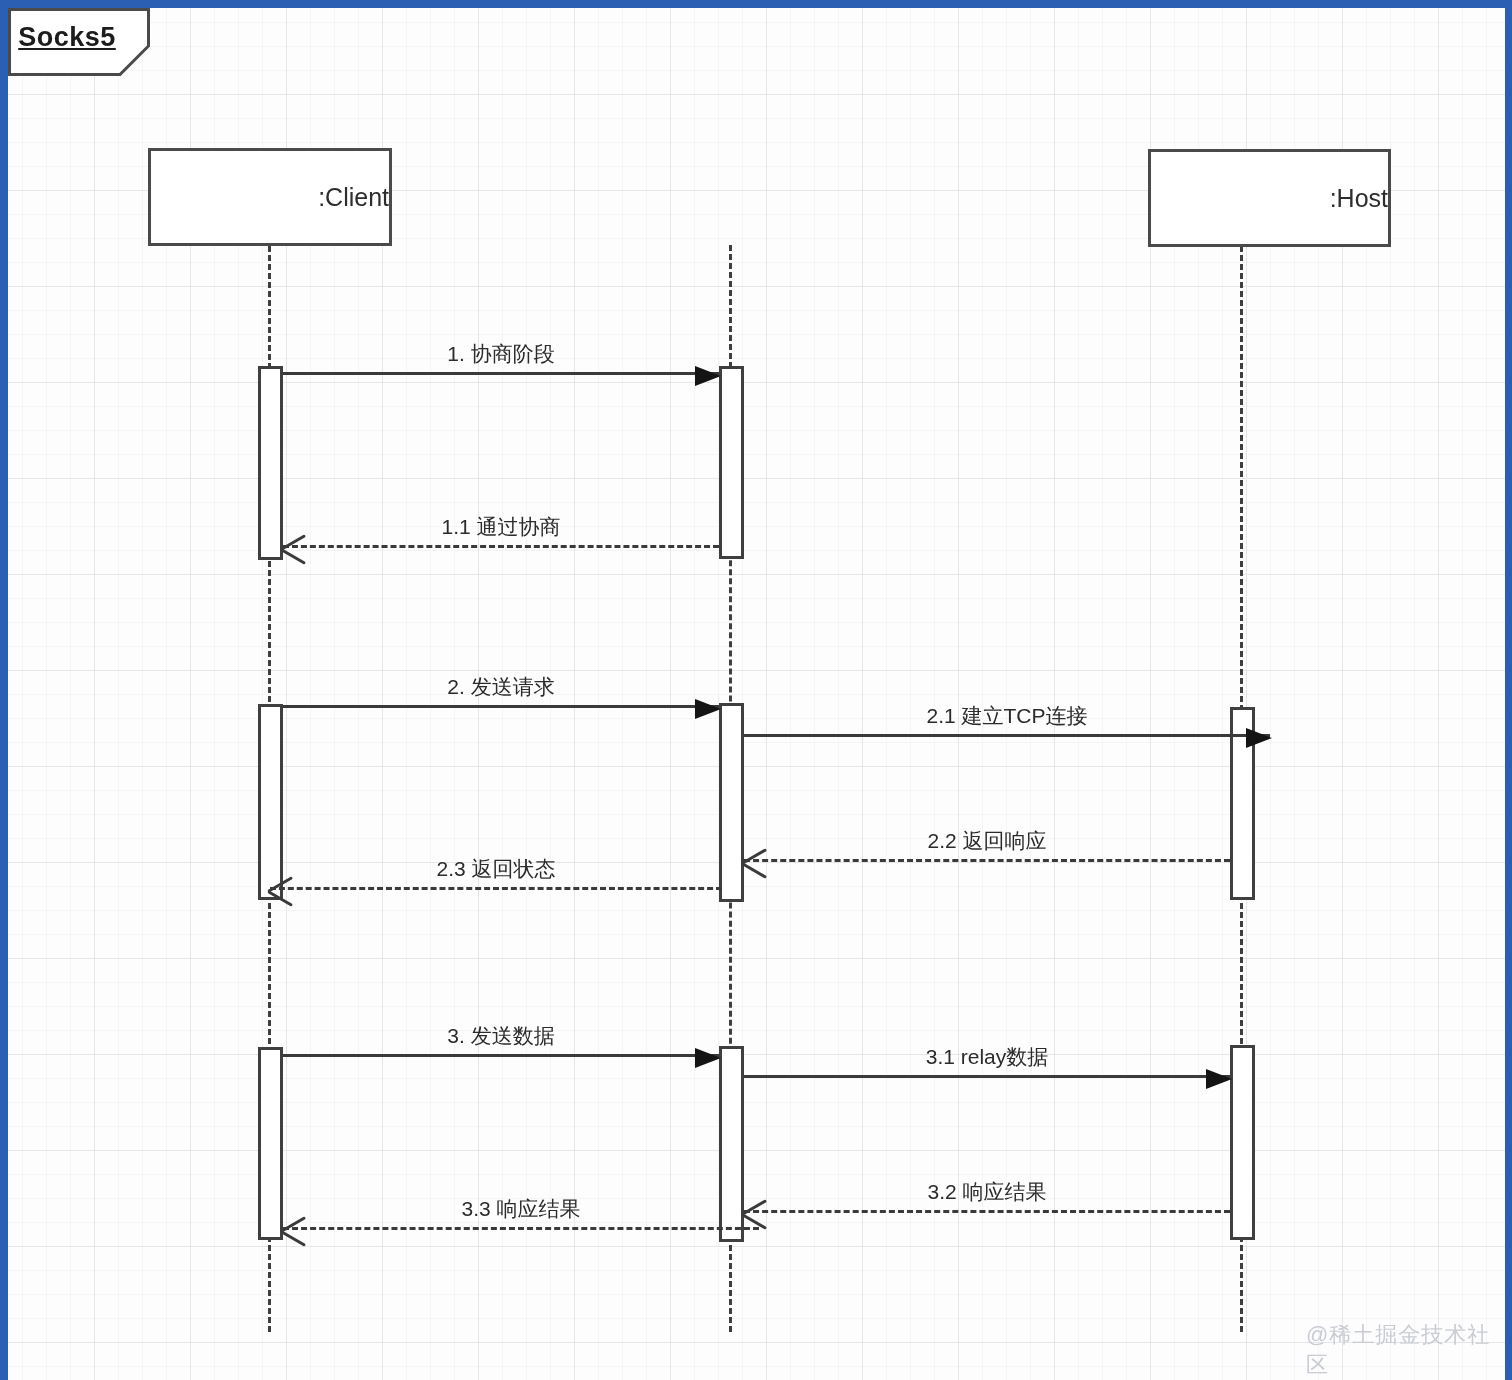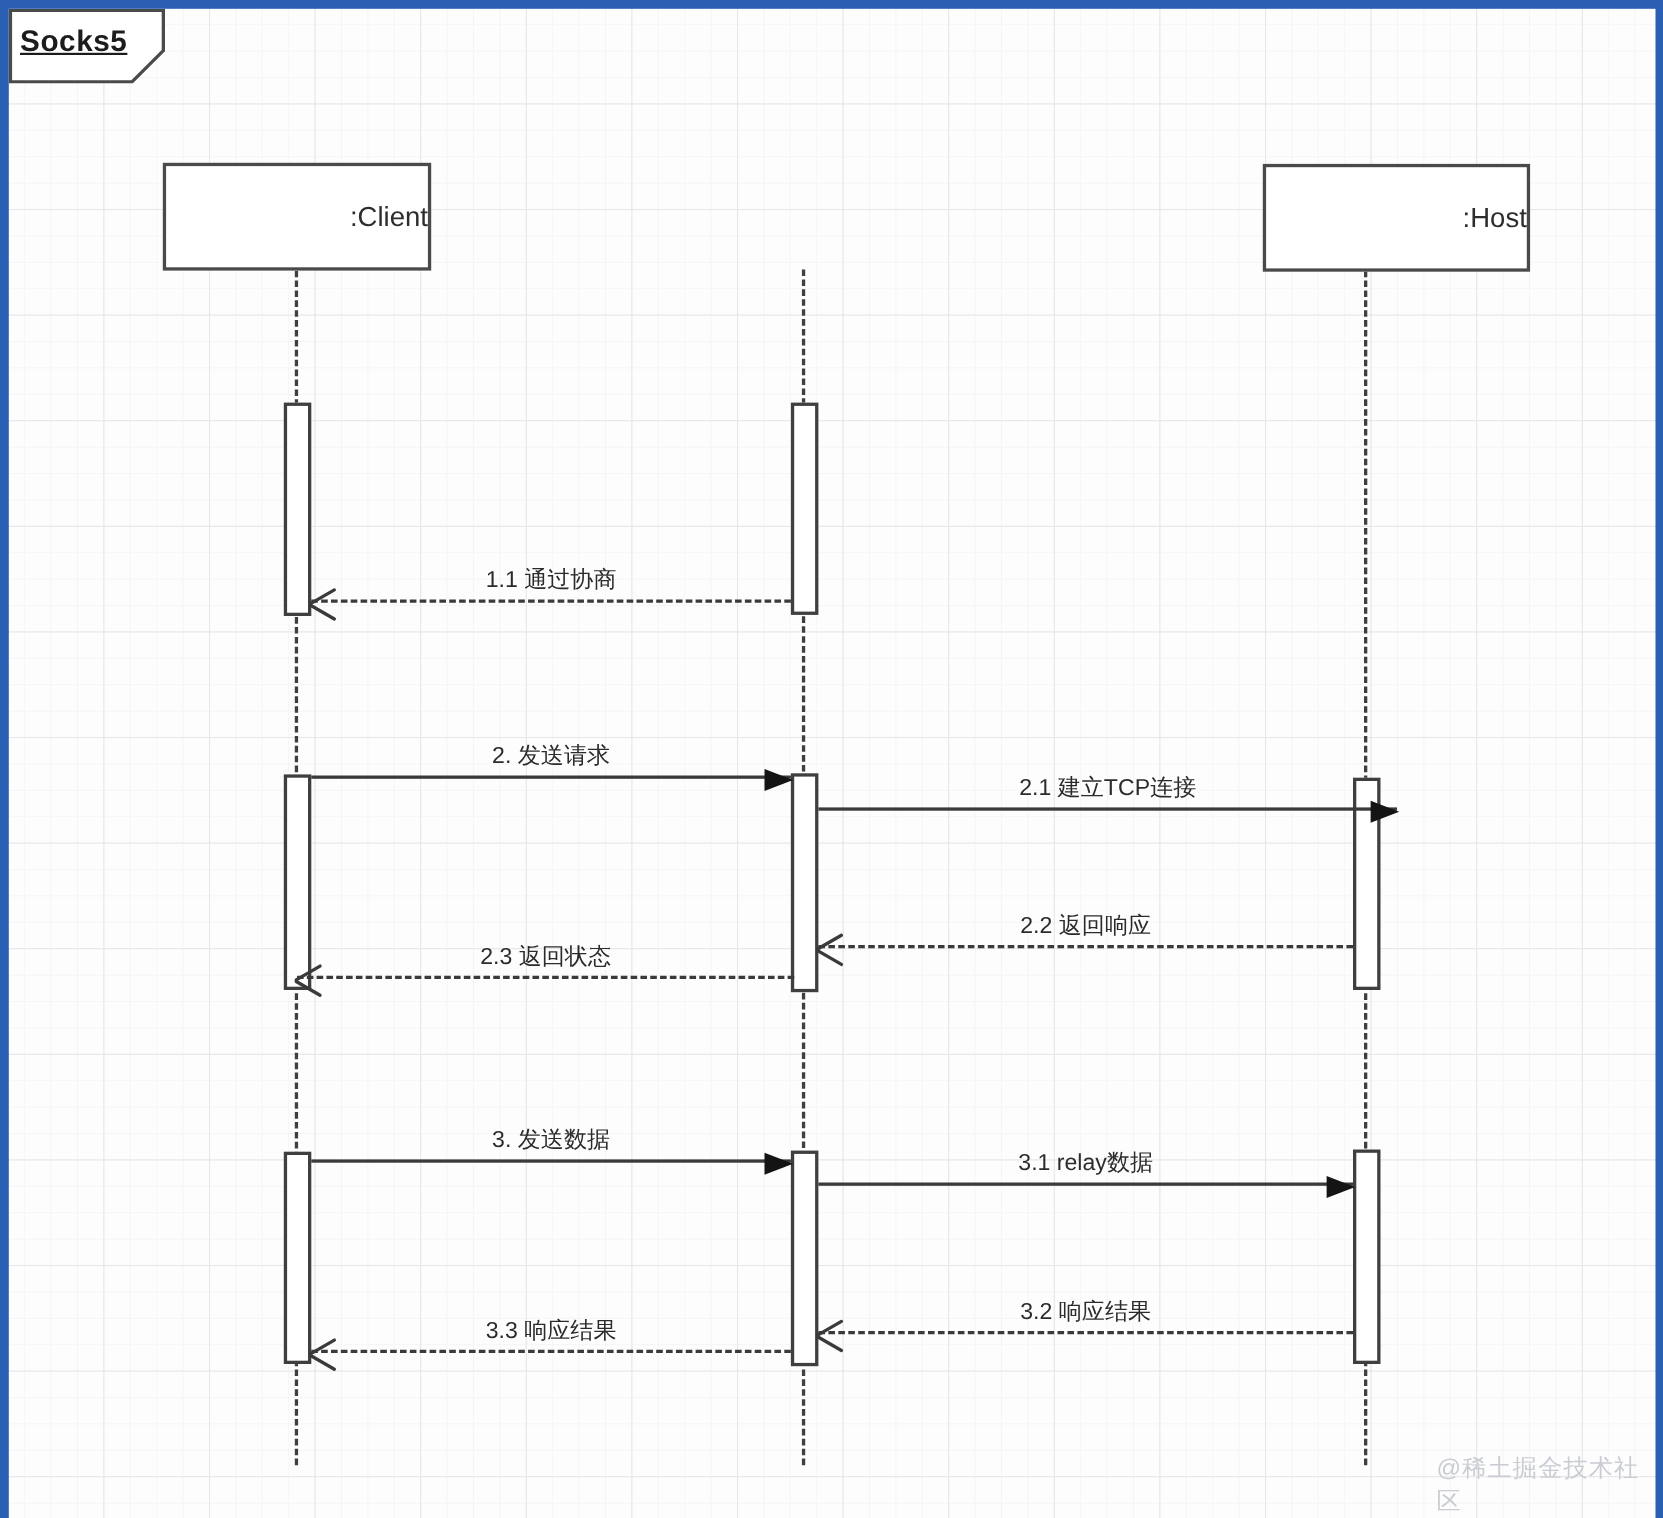--- a/index.html
+++ b/index.html
@@ -114,20 +114,25 @@
   <div class="activation" style="left:719px;top:366px;height:187px;"></div>
 
   <div class="activation" style="left:258px;top:704px;height:190px;"></div>
   <div class="activation" style="left:719px;top:703px;height:193px;"></div>
   <div class="activation" style="left:1230px;top:707px;height:187px;"></div>
 
   <div class="activation" style="left:258px;top:1047px;height:187px;"></div>
   <div class="activation" style="left:719px;top:1046px;height:190px;"></div>
   <div class="activation" style="left:1230px;top:1045px;height:189px;"></div>
 
+  <div class="message" style="left:283px;top:335px;width:436px;">
+    <span class="msg-label">1. 协商阶段</span>
+    <div class="msg-line"></div>
+    <div class="arrow-right"></div>
+  </div>
 
   <div class="message" style="left:283px;top:508px;width:436px;">
     <span class="msg-label">1.1 通过协商</span>
     <div class="msg-line dashed"></div>
     <div class="arrow-left-open"></div>
   </div>
 
   <div class="message" style="left:283px;top:668px;width:436px;text-decoration:underline;">
     <span class="msg-label">2. 发送请求</span>
     <div class="msg-line"></div>
@@ -163,21 +168,21 @@
     <div class="msg-line"></div>
     <div class="arrow-right"></div>
   </div>
 
   <div class="message" style="left:744px;top:1173px;width:486px;">
     <span class="msg-label">3.2 响应结果</span>
     <div class="msg-line dashed"></div>
     <div class="arrow-left-open"></div>
   </div>
 
-  <div class="message" style="left:283px;top:1190px;width:436px;">
+  <div class="message" style="left:283px;top:1190px;width:436px;padding-left:40px;">
     <span class="msg-label">3.3 响应结果</span>
     <div class="msg-line dashed"></div>
     <div class="arrow-left-open"></div>
   </div>
 
   <div class="watermark">@稀土掘金技术社区</div>
 
 </div>
 
 </body></html>

